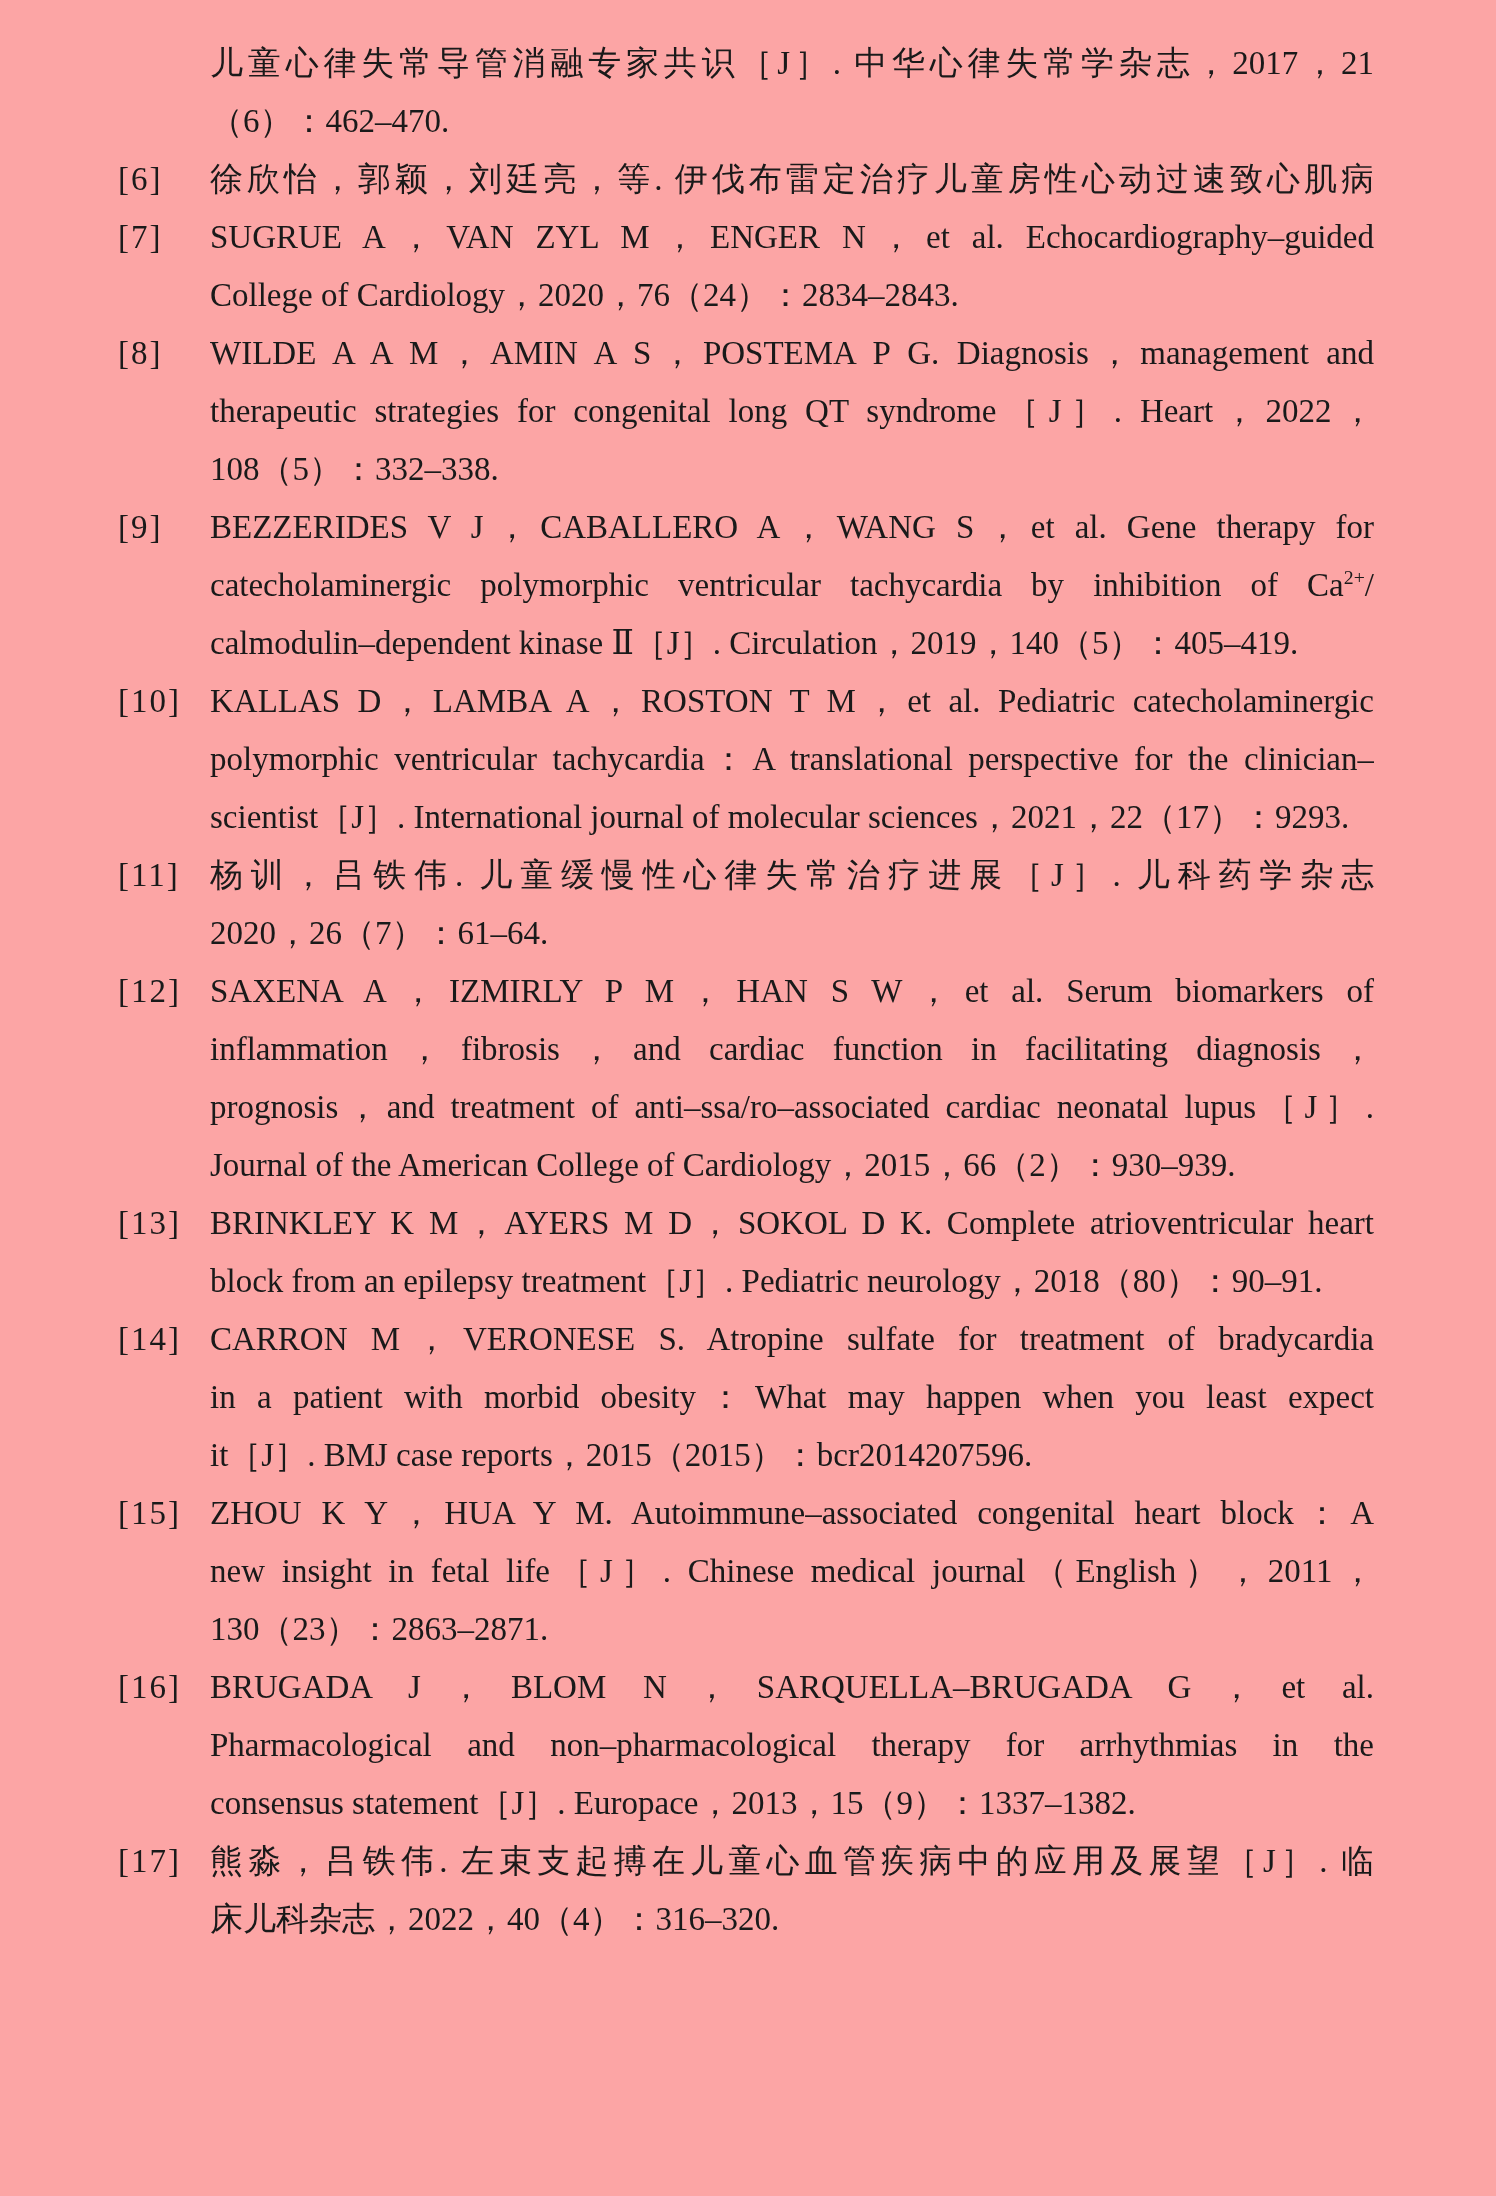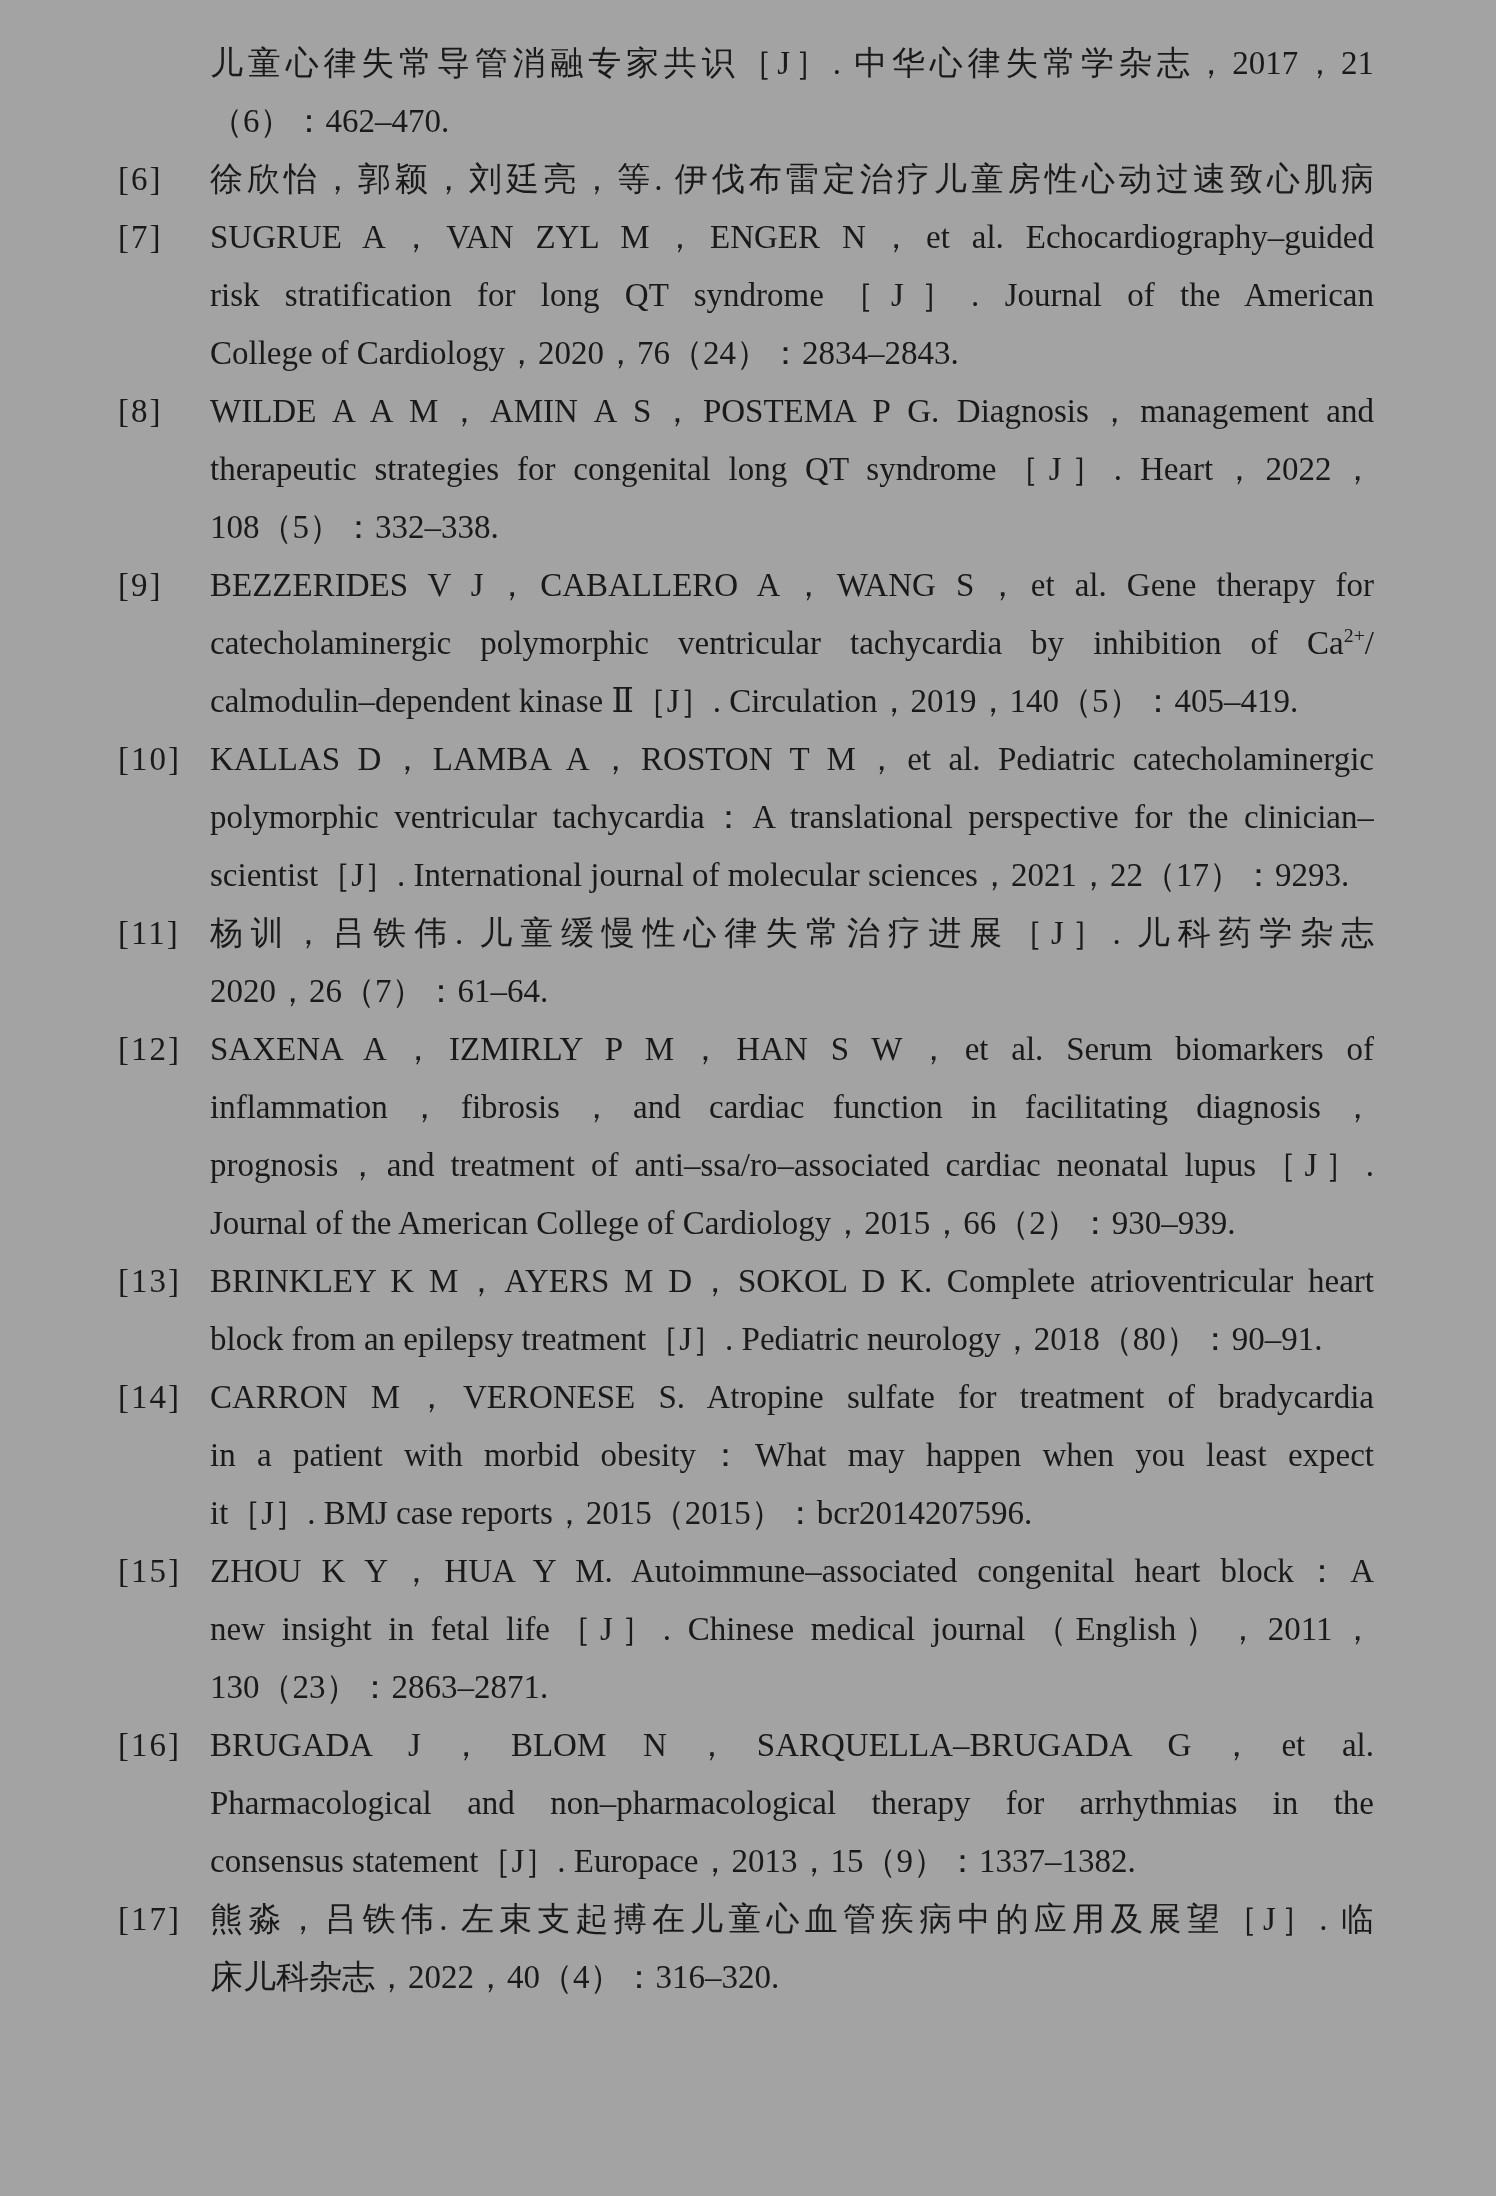--- a/index.html
+++ b/index.html
@@ -1,20 +1,20 @@
 <!DOCTYPE html>
 <html><head>
 <meta charset="utf-8">
 <style>
   html, body { margin: 0; padding: 0; background: #ffffff; }
   .page {
     position: relative;
     width: 1496px;
     height: 2196px;
-    background: #a3a3a3;
+    background: #fca5a5;
     font-family: "Liberation Serif", "DejaVu Serif", serif;
     color: #1a1a1a;
     font-size: 33px;
     overflow: hidden;
   }
   .refs {
     position: absolute;
     left: 118px;
     top: 34px;
     width: 1256px;
@@ -56,21 +56,20 @@
     </div>
 
     <div class="ref">
       <span class="ref-num">[6]</span>
       <div class="ln fill">徐欣怡，郭颖，刘廷亮，等. 伊伐布雷定治疗儿童房性心动过速致心肌病</div>
     </div>
 
     <div class="ref">
       <span class="ref-num">[7]</span>
       <div class="ln fill">SUGRUE A，VAN ZYL M，ENGER N，et al. Echocardiography–guided</div>
-      <div class="ln fill">risk stratification for long QT syndrome［J］. Journal of the American</div>
       <div class="ln end">College of Cardiology，2020，76（24）：2834–2843.</div>
     </div>
 
     <div class="ref">
       <span class="ref-num">[8]</span>
       <div class="ln fill">WILDE A A M，AMIN A S，POSTEMA P G. Diagnosis，management and</div>
       <div class="ln fill">therapeutic strategies for congenital long QT syndrome［J］. Heart，2022，</div>
       <div class="ln end">108（5）：332–338.</div>
     </div>
 

